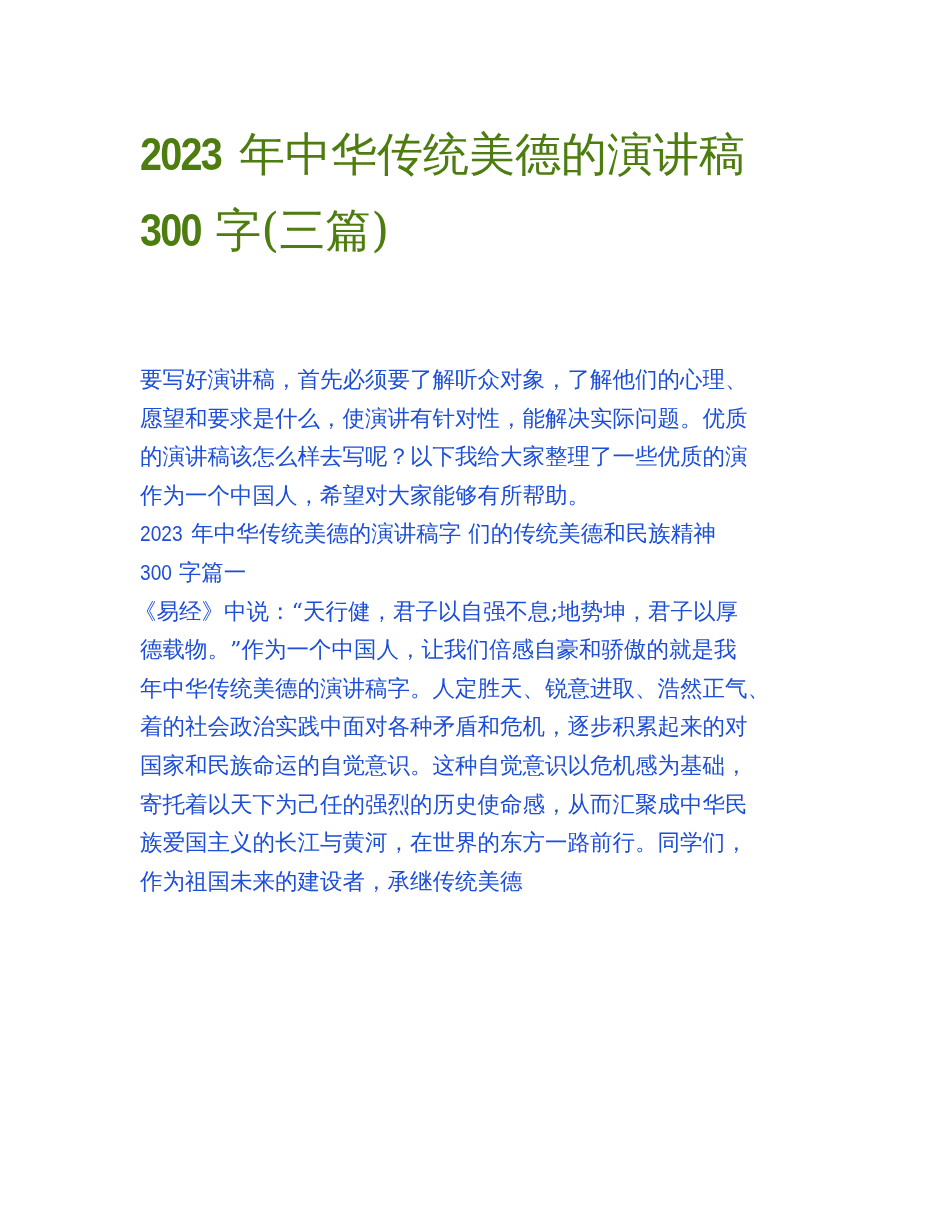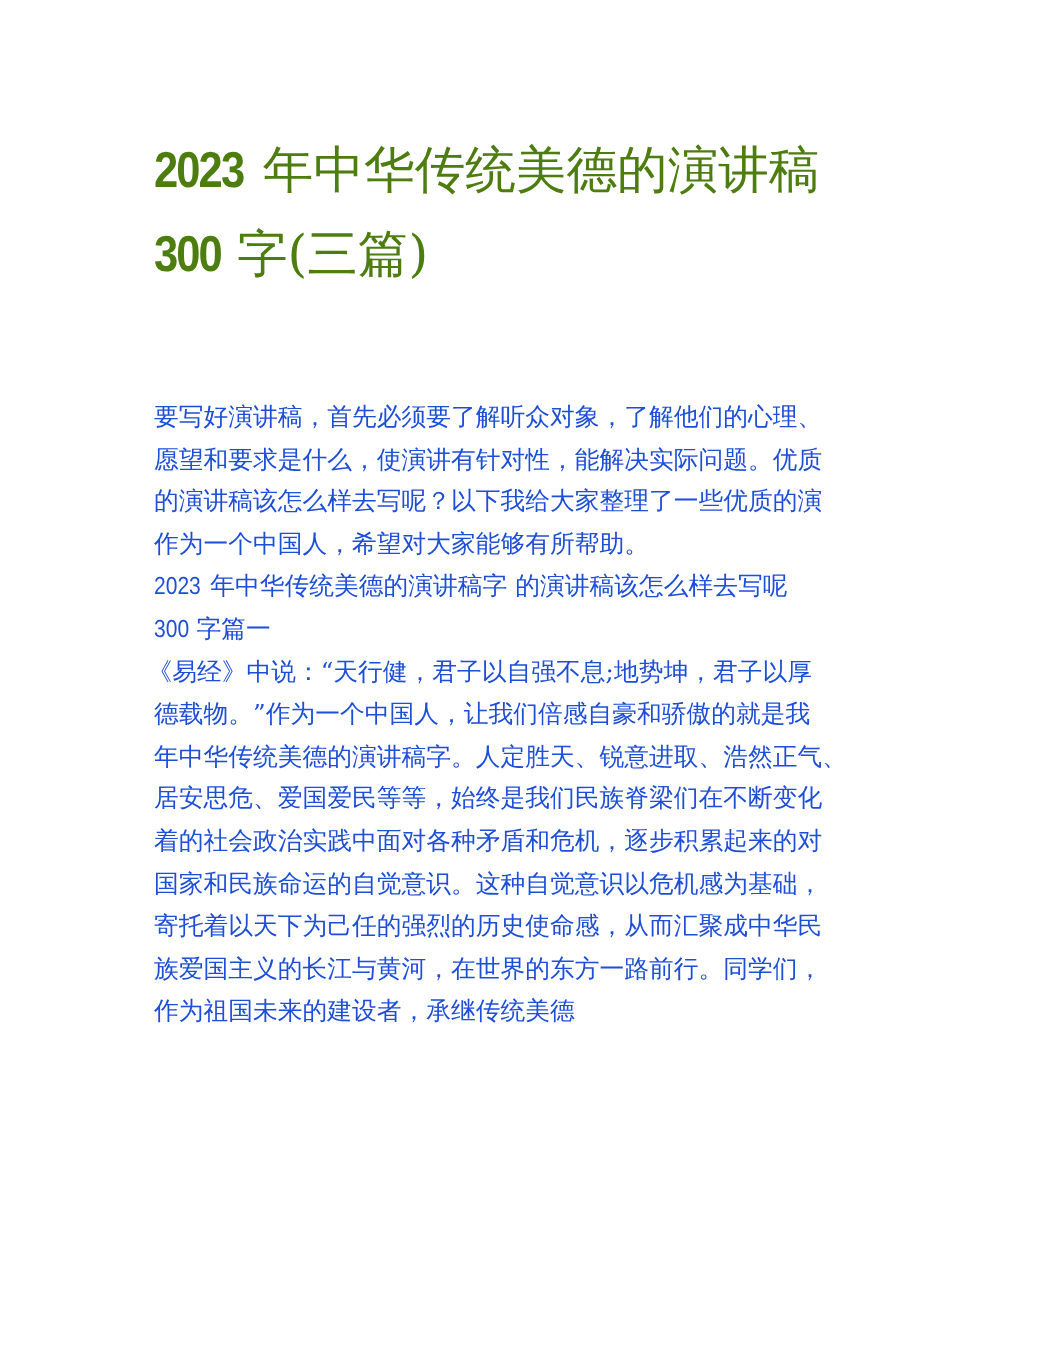--- a/index.html
+++ b/index.html
@@ -84,29 +84,28 @@
 
   <div class="body-text">
     <div>
       <span class="line">要写好演讲稿，首先必须要了解听众对象，了解他们的心理、</span>
       <span class="line">愿望和要求是什么，使演讲有针对性，能解决实际问题。优质</span>
       <span class="line">的演讲稿该怎么样去写呢？以下我给大家整理了一些优质的演</span>
       <span class="line">作为一个中国人，希望对大家能够有所帮助。</span>
     </div>
 
     <div>
-      <span class="line"><span class="sans-num">2023</span><span> 年中华传统美德的演讲稿字 的演讲稿该怎么样去写呢</span></span>
+      <span class="line"><span class="sans-num">2023</span><span> 年中华传统美德的演讲稿字 们的传统美德和民族精神</span></span>
       <span class="line"><span class="sans-num">300</span><span> 字篇一</span></span>
     </div>
 
     <div>
       <span class="line indent-quote">《易经》中说：“天行健，君子以自强不息;地势坤，君子以厚</span>
       <span class="line">德载物。”作为一个中国人，让我们倍感自豪和骄傲的就是我</span>
       <span class="line">年中华传统美德的演讲稿字。人定胜天、锐意进取、浩然正气、</span>
-      <span class="line">居安思危、爱国爱民等等，始终是我们民族脊梁们在不断变化</span>
       <span class="line">着的社会政治实践中面对各种矛盾和危机，逐步积累起来的对</span>
       <span class="line">国家和民族命运的自觉意识。这种自觉意识以危机感为基础，</span>
       <span class="line">寄托着以天下为己任的强烈的历史使命感，从而汇聚成中华民</span>
       <span class="line">族爱国主义的长江与黄河，在世界的东方一路前行。同学们，</span>
       <span class="line">作为祖国未来的建设者，承继传统美德</span>
     </div>
   </div>
 
 </div>
 

